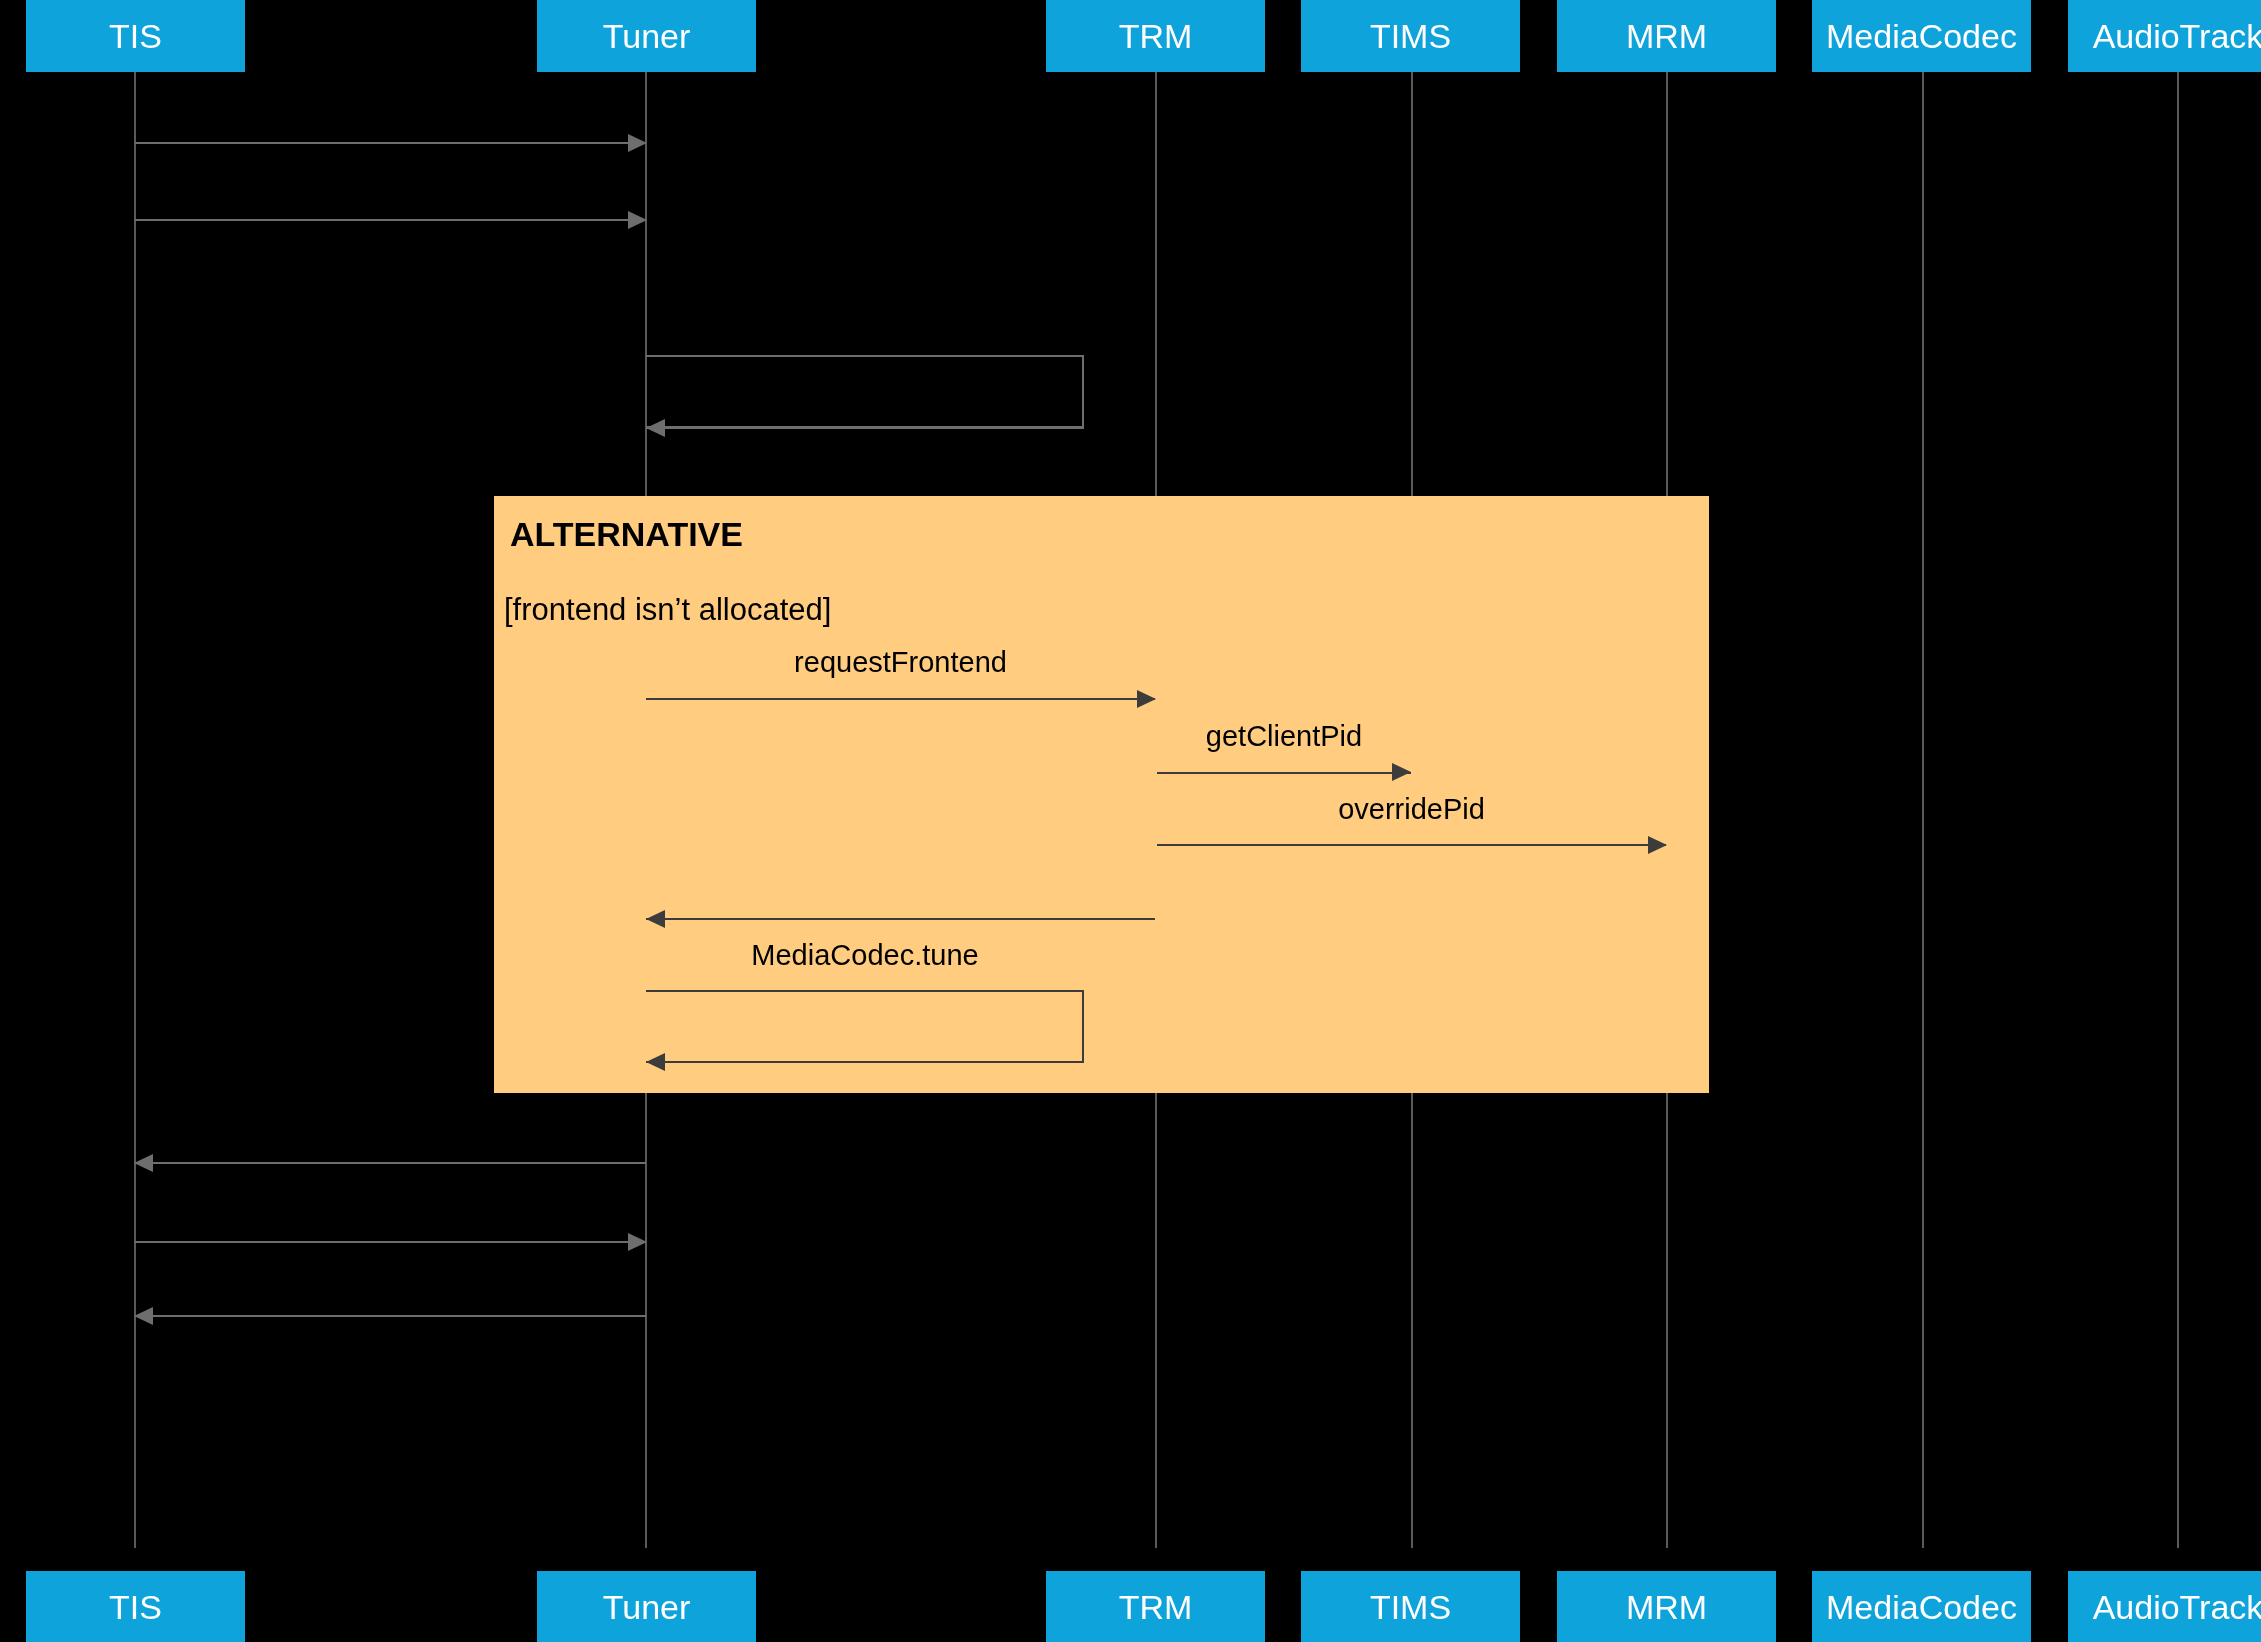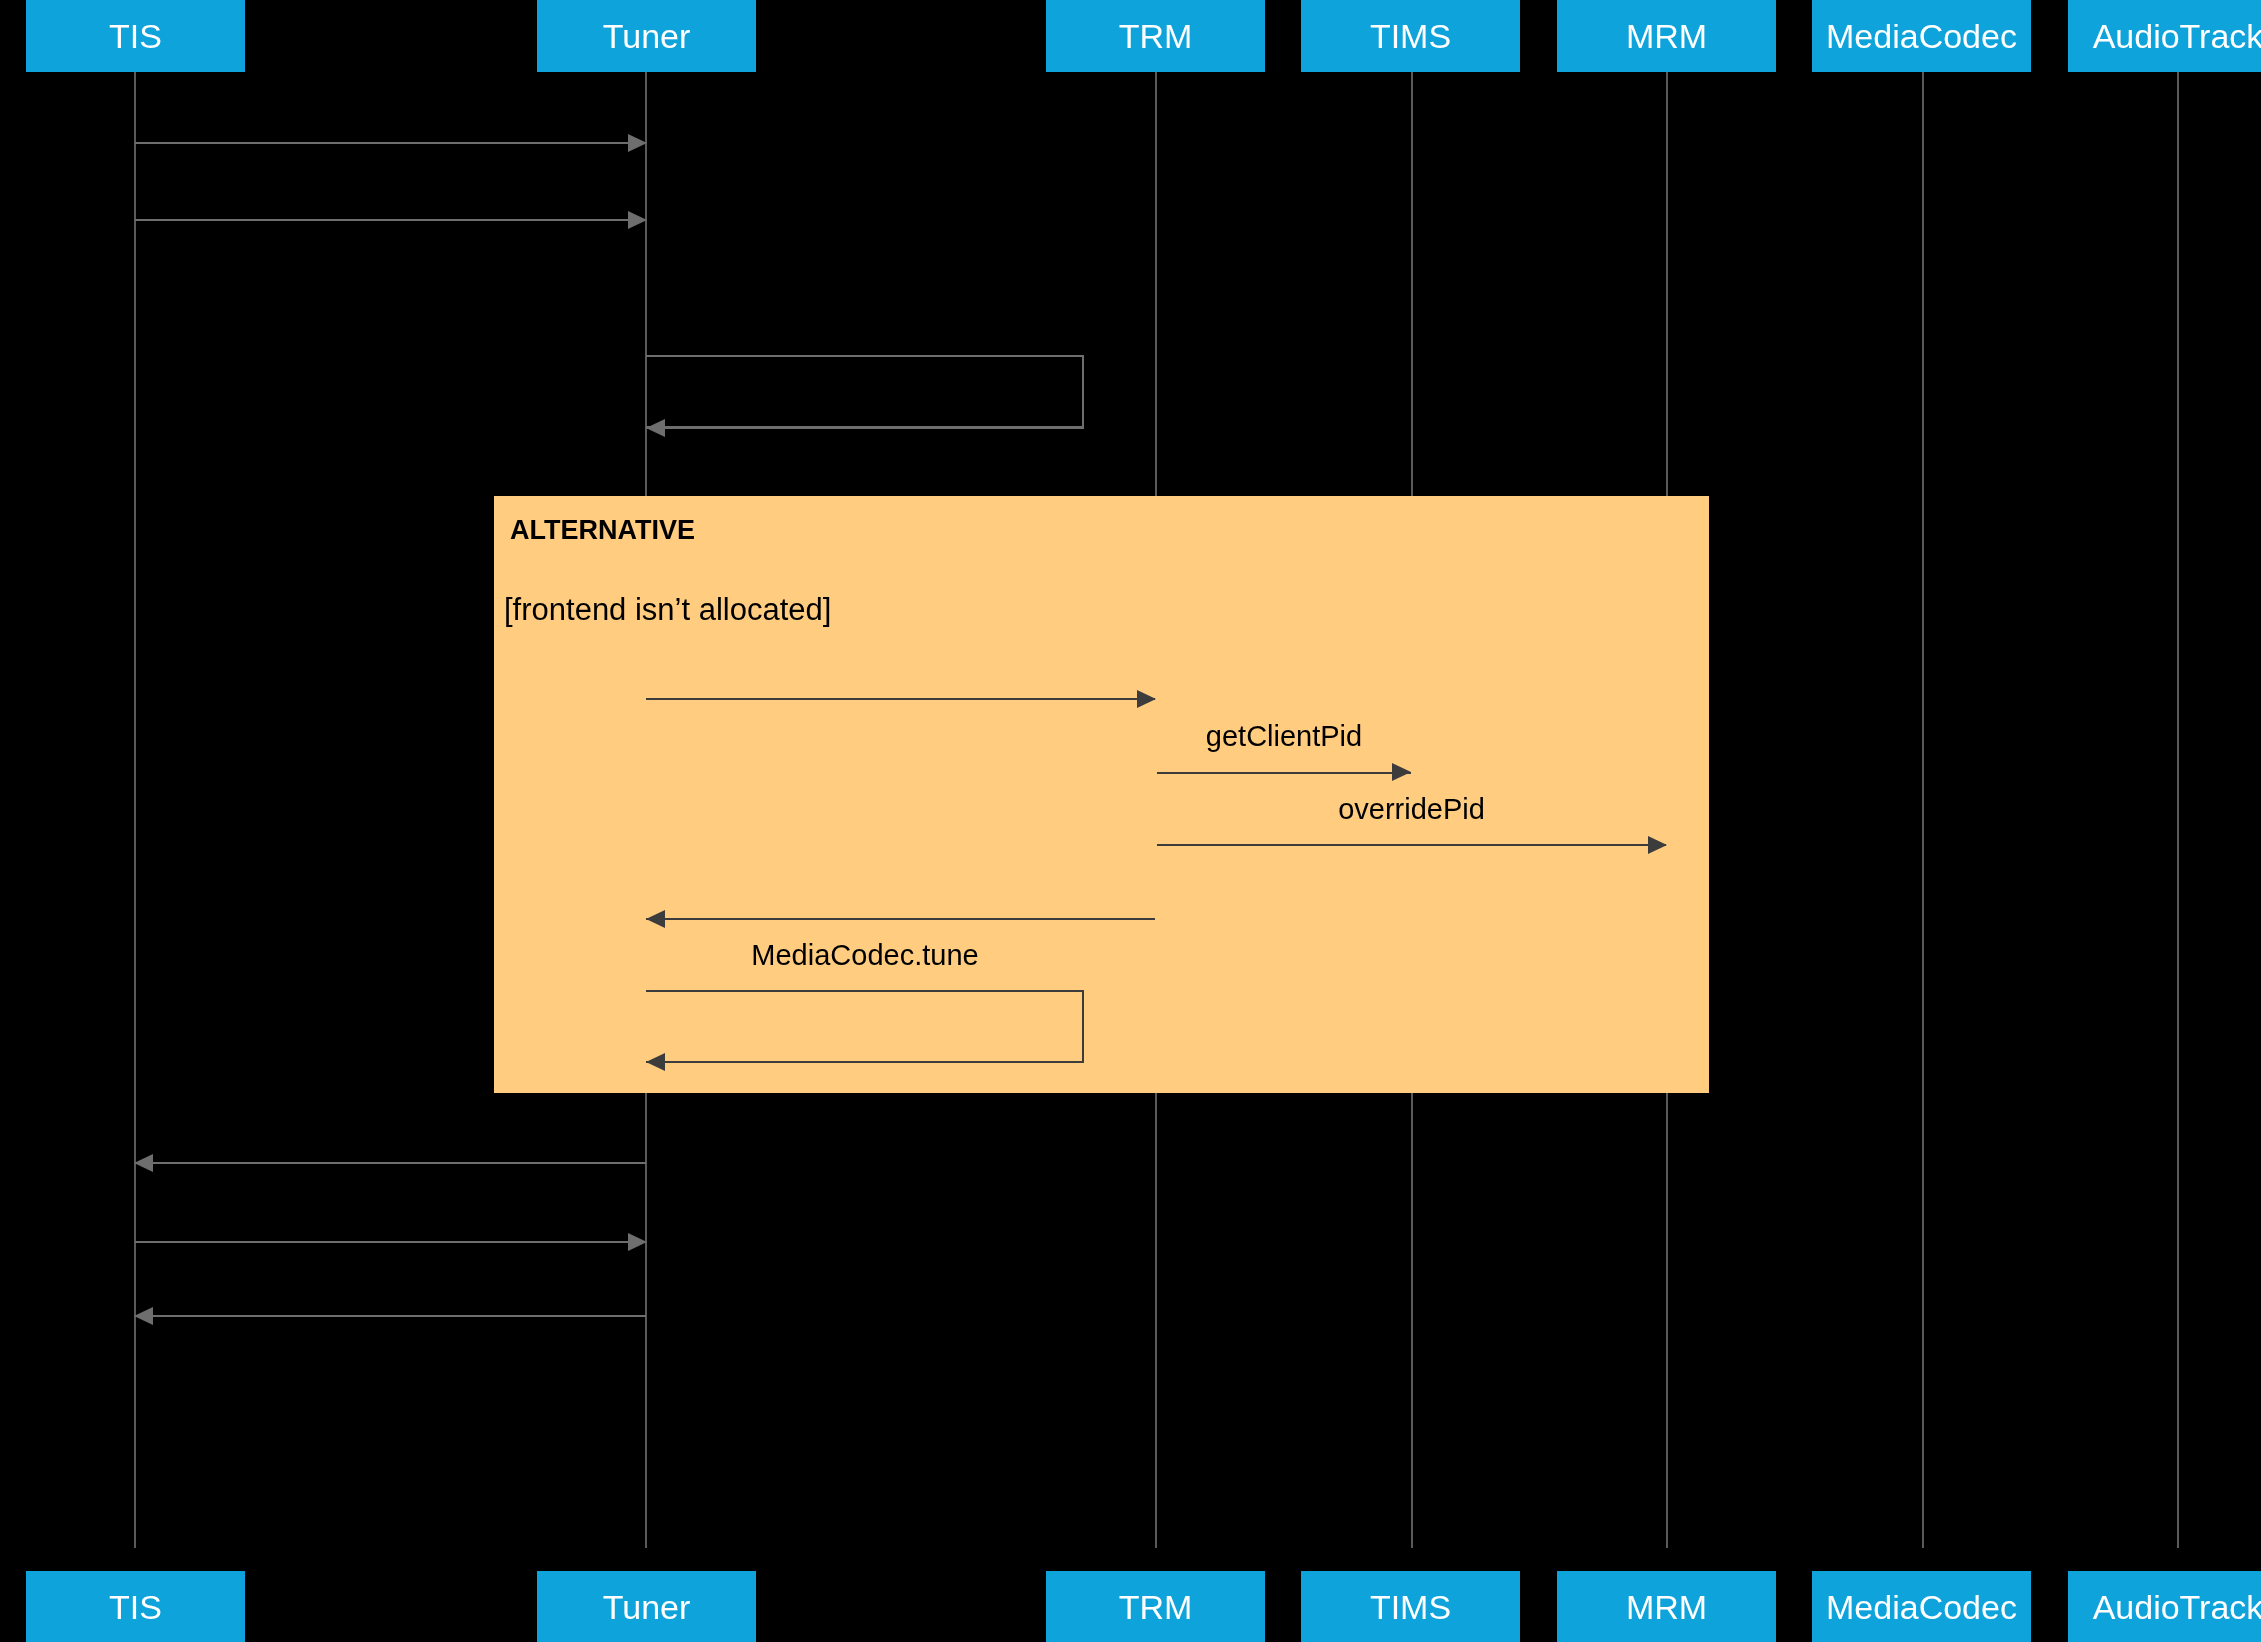--- a/index.html
+++ b/index.html
@@ -36,21 +36,21 @@
     background: #5A5A5A;
   }
   .frag {
     position: absolute;
     background: #FFCC80;
     box-sizing: border-box;
   }
   .frag-label {
     position: absolute;
     color: #000000;
-    font-size: 27px;
+    font-size: 34px;
     font-weight: bold;
     font-family: "Liberation Sans", sans-serif;
     white-space: nowrap;
   }
   .frag-guard {
     position: absolute;
     color: #000000;
     font-size: 31px;
     font-family: "Liberation Sans", sans-serif;
     white-space: nowrap;
@@ -160,20 +160,21 @@
   <div class="selfcall dim" style="left:620px; top:355px; width:438px; height:73px;"></div>
   <div class="msg-line dim" style="left:620px; top:427px; width:438px;"></div>
   <div class="arrowhead left dim" style="left:620px; top:419px;"></div>
   <div class="msg-label hidden-label" style="left:620px; top:316px; width:438px;"></div>
 
   <div class="frag" style="left:468px; top:496px; width:1215px; height:597px;"></div>
 
   <div class="frag-label" style="left:484px; top:515px;">ALTERNATIVE</div>
   <div class="frag-guard" style="left:478px; top:592px;">[frontend isn’t allocated]</div>
 
+  <div class="msg-label" style="left:620px; top:646px; width:509px;">requestFrontend</div>
   <div class="msg-line" style="left:620px; top:698px; width:509px;"></div>
   <div class="arrowhead right" style="left:1111px; top:690px;"></div>
 
   <div class="msg-label" style="left:1131px; top:720px; width:254px;">getClientPid</div>
   <div class="msg-line" style="left:1131px; top:772px; width:254px;"></div>
   <div class="arrowhead right" style="left:1366px; top:763px;"></div>
 
   <div class="msg-label" style="left:1131px; top:793px; width:509px;">overridePid</div>
   <div class="msg-line" style="left:1131px; top:844px; width:509px;"></div>
   <div class="arrowhead right" style="left:1622px; top:836px;"></div>

